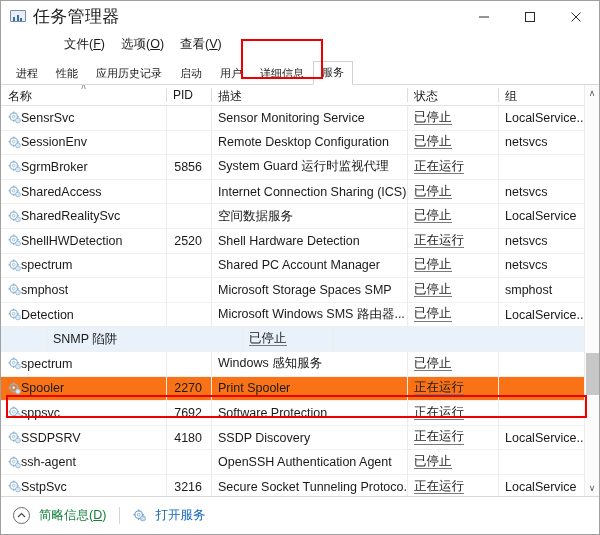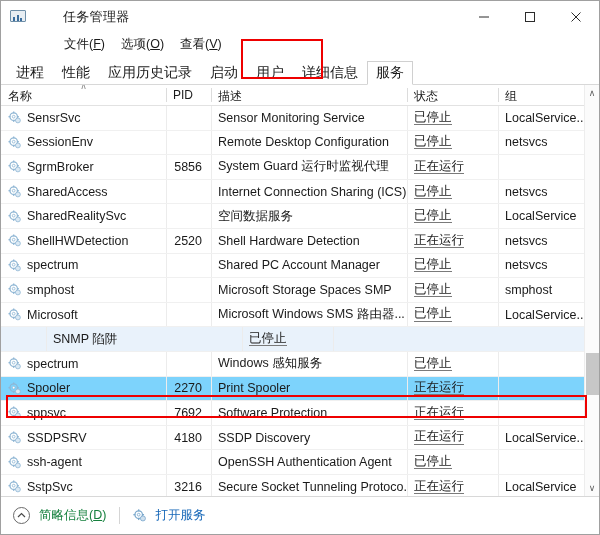--- a/index.html
+++ b/index.html
@@ -49,24 +49,23 @@
     border-radius: 1px;
   }
   .app-icon .bar1, .app-icon .bar2, .app-icon .bar3 {
     position: absolute; bottom: 3px;
     width: 2px; background: #3b6e9e;
   }
   .app-icon .bar1 { left: 3px;  height: 4px; }
   .app-icon .bar2 { left: 6.5px; height: 6px; }
   .app-icon .bar3 { left: 10px; height: 3px; }
   #title-text {
-    font-size: 13px;
+    font-size: 17px;
     color: #1a1a1a;
     letter-spacing: 0.3px;
-    margin-left: 30px;
   }
   #window-controls {
     position: absolute;
     right: 0; top: 0;
     height: 31px;
     display: flex;
   }
   .wc {
     width: 46px; height: 31px;
     display: flex; align-items: center; justify-content: center;
@@ -104,21 +103,21 @@
     background: #ffffff;
   }
   #tabstrip {
     display: flex;
     align-items: flex-end;
     height: 28px;
     padding-left: 6px;
     border-bottom: 1px solid #d8d8d8;
   }
   .tab {
-    font-size: 14px;
+    font-size: 11px;
     color: #1a1a1a;
     padding: 4px 8px 5px 8px;
     height: 24px;
     display: flex;
     align-items: center;
     white-space: nowrap;
     border: 1px solid transparent;
     border-bottom: none;
     position: relative;
     top: 1px;
@@ -193,42 +192,41 @@
   }
   .row {
     display: flex;
     height: 24.6px;
     align-items: center;
     border-bottom: 1px solid #f0f0f0;
     font-size: 12.5px;
     color: #1a1a1a;
     position: relative;
   }
-  .row.sel { background: #7dd3fc; align-items: flex-end; }
+  .row.sel { background: #f97316; align-items: flex-end; }
   .row.soft { background: #e9f2fb; }
   .cell {
     padding-left: 7px;
     white-space: nowrap;
     overflow: hidden;
     position: relative;
     height: 100%;
     display: flex;
     align-items: center;
   }
   .cell + .cell::before {
     content: "";
     position: absolute;
     left: 0; top: 0; bottom: 0;
     width: 1px;
     background: #ececec;
   }
   .cell.name {
     width: 165px;
     padding-left: 7px;
-    gap: 6px;
   }
   .cell.pid   { width: 45px; justify-content: flex-end; padding-right: 9px; padding-left: 0; }
   .cell.desc  { width: 196px; }
   .cell.stat  { width: 91px; }
   .cell.group { width: 85px; }
 
   
   .gear {
     width: 13px; height: 13px;
     flex: 0 0 auto;
@@ -560,21 +558,21 @@
               <svg width="13" height="13" viewBox="0 0 16 16">
                 <circle cx="7" cy="7" r="4.6" fill="none" stroke="#8fb6d4" stroke-width="1.5"></circle>
                 <circle cx="7" cy="7" r="1.7" fill="#ffffff" stroke="#8fb6d4" stroke-width="1"></circle>
                 <rect x="6.2" y="0.6" width="1.6" height="2.2" fill="#8fb6d4"></rect>
                 <rect x="6.2" y="11.2" width="1.6" height="2.2" fill="#8fb6d4"></rect>
                 <rect x="0.6" y="6.2" width="2.2" height="1.6" fill="#8fb6d4"></rect>
                 <rect x="11.2" y="6.2" width="2.2" height="1.6" fill="#8fb6d4"></rect>
                 <circle cx="12.2" cy="11.6" r="3.0" fill="#dbe9f4" stroke="#8fb6d4" stroke-width="1"></circle>
               </svg>
             </span>
-            <span>Microsoft</span>
+            <span>Detection</span>
           </div>
           <div class="cell pid"></div>
           <div class="cell desc">Microsoft Windows SMS 路由器...</div>
           <div class="cell stat">
             <span style="border-bottom:1px solid #7a7a7a;line-height:1.05">已停止</span>
           </div>
           <div class="cell group">LocalService...</div>
         </div>
         <div class="row soft">
           <div class="cell pid"></div>

